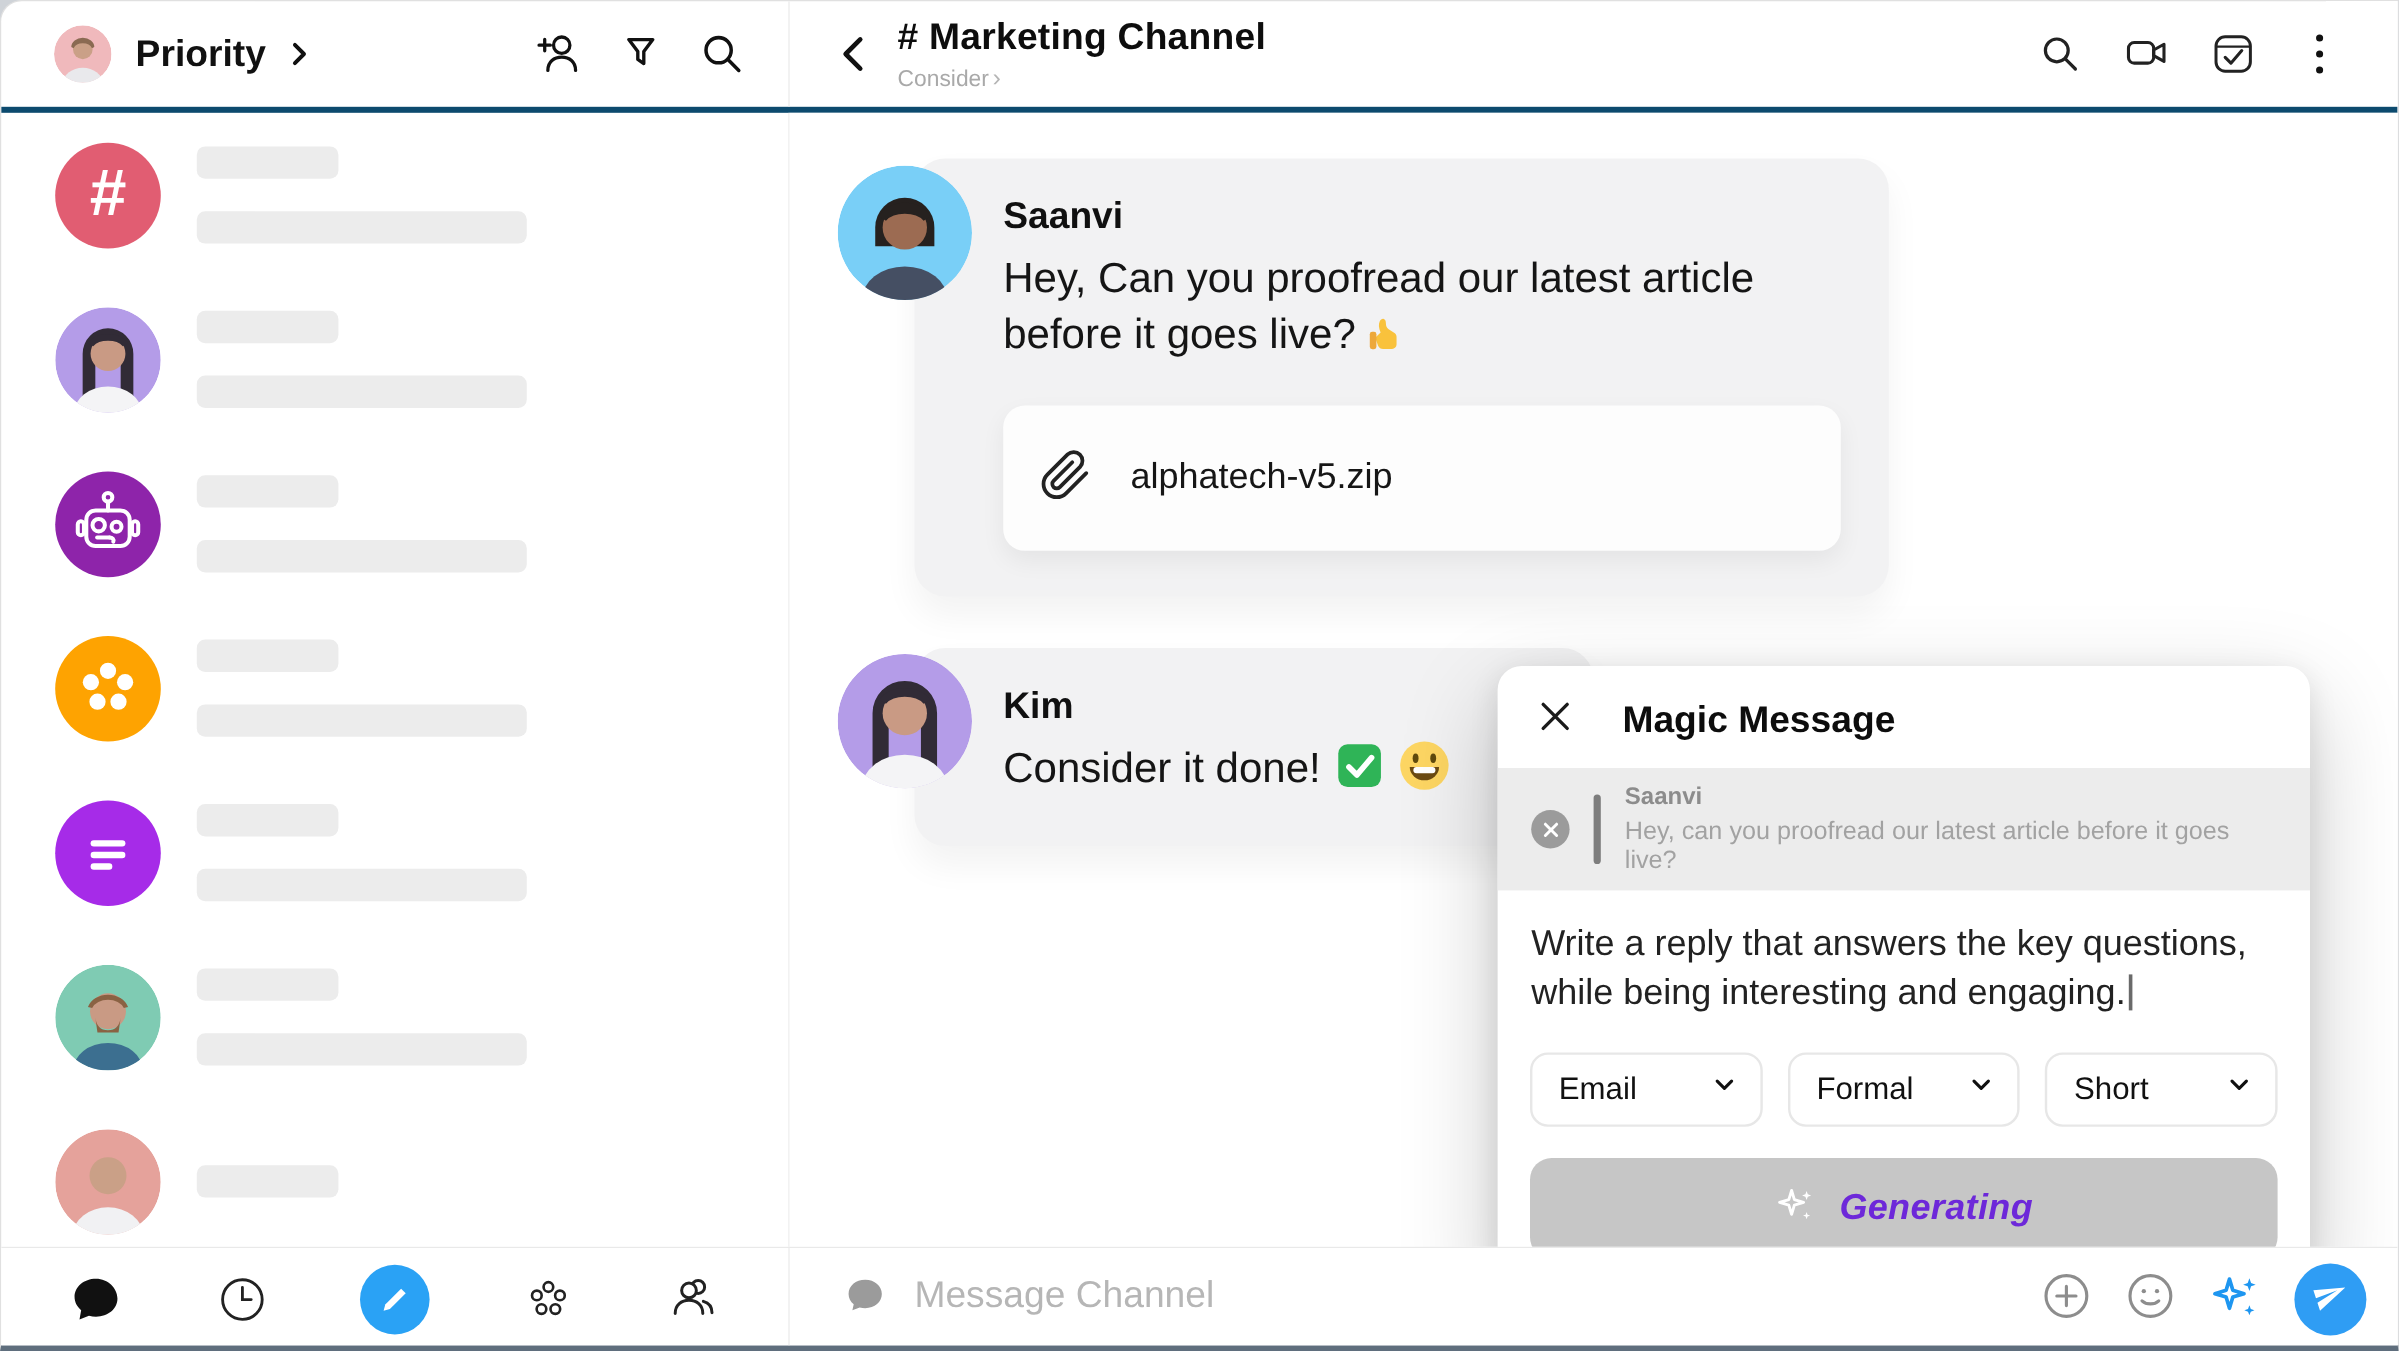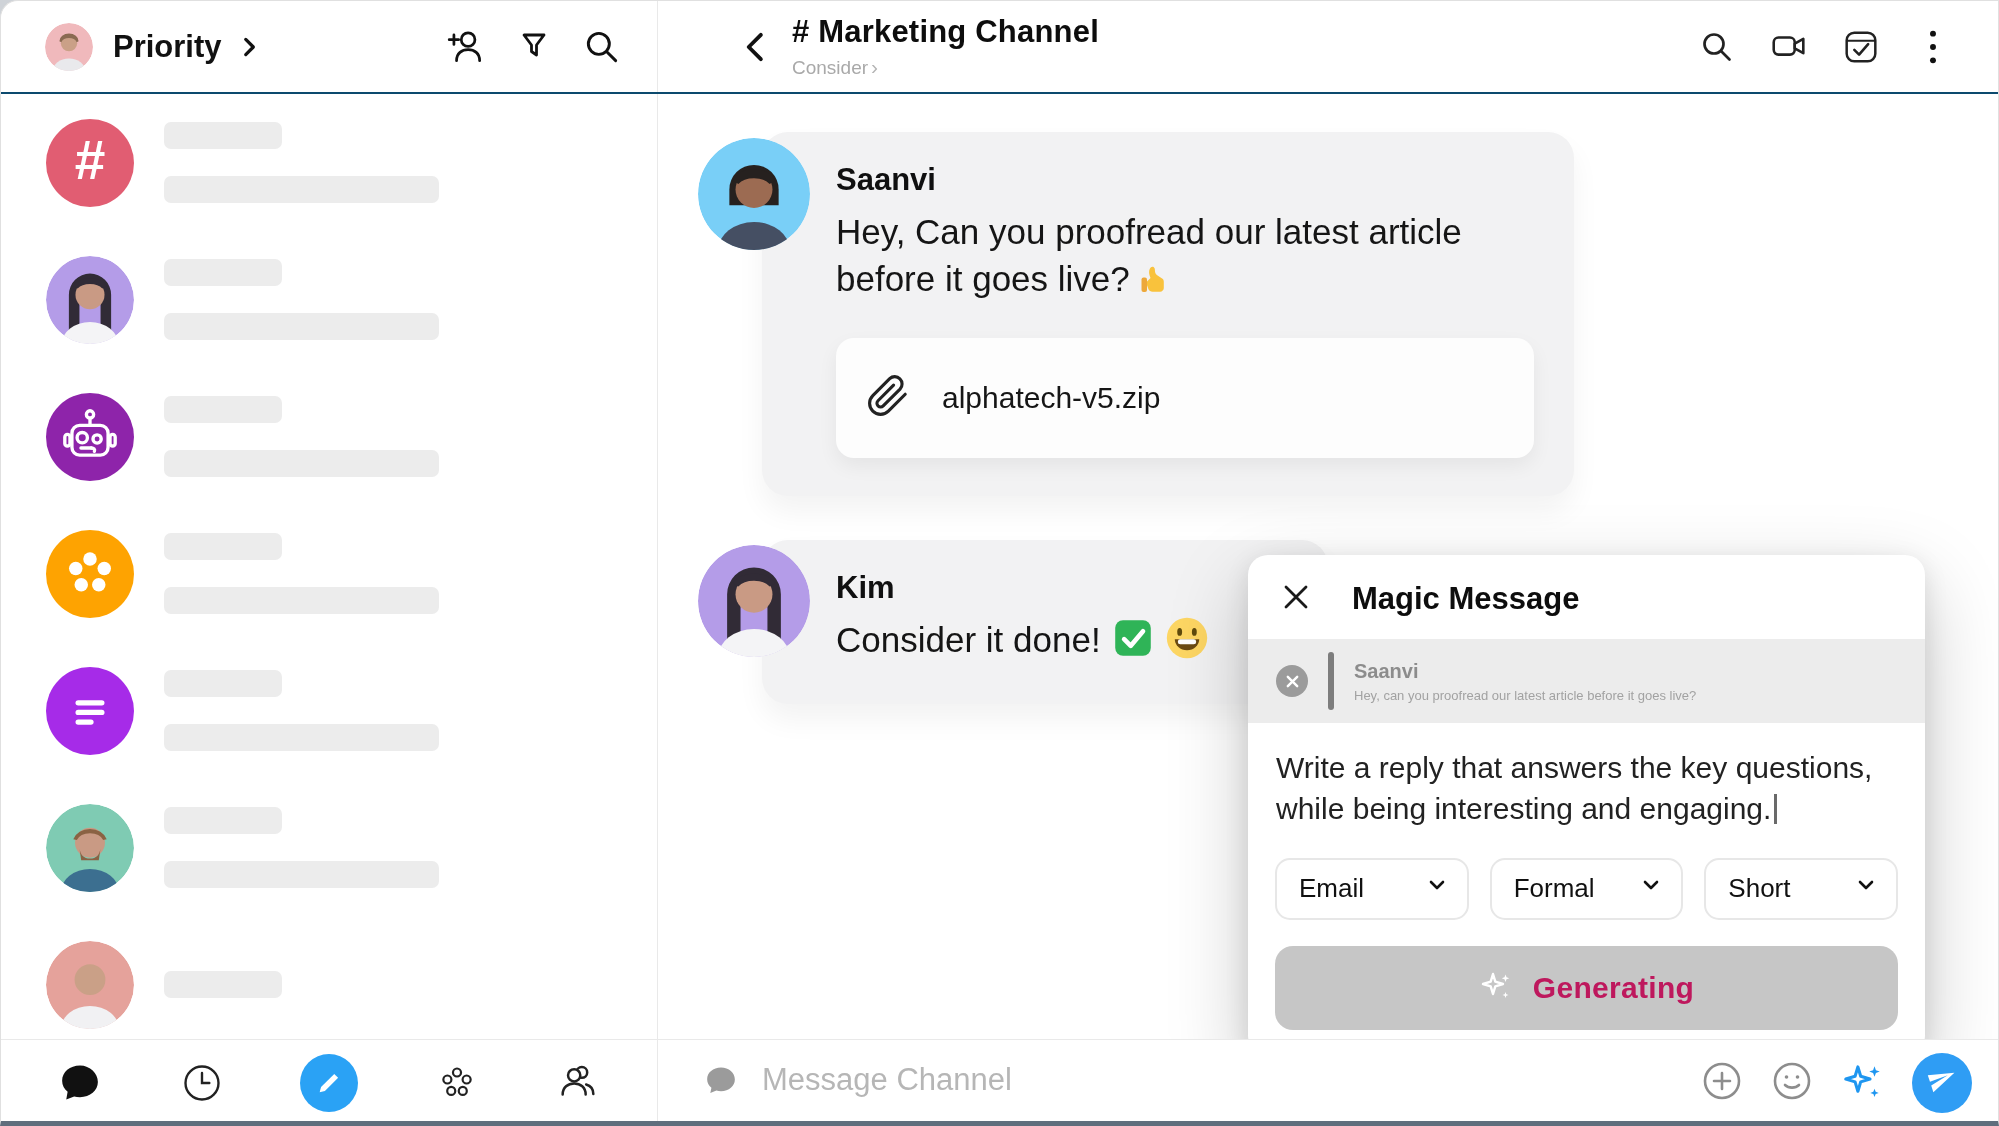--- a/index.html
+++ b/index.html
@@ -4,21 +4,21 @@
 <style>
   * { margin:0; padding:0; box-sizing:border-box; }
   html,body { background:#cfd3d8; }
   body { font-family:"Liberation Sans","DejaVu Sans",sans-serif; }
   .app{
     position:relative; width:1999px; height:1126px; background:#fff;
     border:1px solid #e0e0e0; border-bottom:5px solid #5f6e7d;
     border-top-left-radius:18px; overflow:hidden;
   }
   
-  .topbar{ height:93px; display:flex; border-bottom:2px solid #0c4a6e;gap:44px; }
+  .topbar{ height:93px; display:flex; border-bottom:5px solid #0c4a6e; }
   .topbar-left{ width:657px; flex:0 0 657px; border-right:1px solid #e9e9e9;
     display:flex; align-items:center; padding:0 34px 0 44px; }
   .ws-avatar{ width:48px; height:48px; border-radius:50%; overflow:hidden; flex:0 0 48px; }
   .ws-label{ font-size:31px; font-weight:700; color:#111; margin-left:20px; }
   .ws-chevron{ margin-left:14px; display:flex; }
   .topbar-left-icons{ margin-left:auto; display:flex; align-items:center; gap:26px; }
   .tb-icon{ width:42px; height:42px; display:flex; align-items:center; justify-content:center; cursor:pointer; }
   .topbar-main{ flex:1; display:flex; align-items:center; padding:0 36px 0 36px; }
   .back-btn{ width:36px; height:36px; display:flex; align-items:center; justify-content:center; }
   .channel-block{ margin-left:18px; }
@@ -55,30 +55,30 @@
   .panel{ position:absolute; left:590px; top:461px; width:677px; z-index:5;
     background:#fff; border-radius:20px; overflow:hidden;
     box-shadow:0 30px 80px rgba(0,0,0,.22), 0 6px 24px rgba(0,0,0,.10); }
   .panel-head{ display:flex; align-items:center; gap:40px; padding:26px 30px 22px 32px; }
   .panel-title{ font-size:31px; font-weight:700; color:#0d0d0d; }
   .panel-quote{ background:#ececec; display:flex; align-items:center; gap:20px; padding:13px 30px 13px 28px; }
   .quote-dismiss{ flex:0 0 32px; width:32px; height:32px; border-radius:50%; background:#9b9b9b;
     display:flex; align-items:center; justify-content:center; cursor:pointer; }
   .quote-bar{ width:6px; height:58px; background:#7d7d7d; border-radius:3px; flex:0 0 6px; }
   .quote-author{ font-size:20px; font-weight:700; color:#8c8c8c; margin-bottom:5px; }
-  .quote-text{ font-size:13px; color:#a2a2a2; }
+  .quote-text{ font-size:21px; color:#a2a2a2; }
   .panel-prompt{ padding:24px 34px 4px 28px; font-size:30px; color:#222; line-height:1.38; }
   .caret{ display:inline-block; width:3px; height:30px; background:#6a6a6a; margin-left:3px; vertical-align:-5px; }
   .pill-row{ display:flex; gap:21px; padding:24px 27px 0; }
   .pill{ flex:1; height:62px; border:2px solid #e7e7e7; border-radius:15px; background:#fff;
     display:flex; align-items:center; justify-content:space-between; padding:0 18px 0 22px;
     font-size:26px; color:#111; cursor:pointer; }
   .gen-btn{ margin:26px 27px 26px; height:84px; background:#c6c6c6; border-radius:18px;
     display:flex; align-items:center; justify-content:center; gap:18px; cursor:pointer; }
-  .gen-label{ color:#be185d; font-size:30px; font-weight:700; letter-spacing:.3px; }
+  .gen-label{ color:#6d28d9; font-size:30px; font-weight:700; letter-spacing:.3px;font-style:italic; }
   
   .bottombar{ height:86px; border-top:1px solid #e9e9e9; display:flex; background:#fff; position:relative; z-index:6; }
   .bottom-left{ width:657px; flex:0 0 657px; border-right:1px solid #e9e9e9;
     display:flex; align-items:center; justify-content:space-between; padding:0 56px; }
   .nav-icon{ width:46px; height:46px; display:flex; align-items:center; justify-content:center; cursor:pointer; }
   .pencil-circle{ width:58px; height:58px; border-radius:50%; background:#2aa2f5;
     display:flex; align-items:center; justify-content:center; cursor:pointer; }
   .composer{ flex:1; display:flex; align-items:center; padding-left:44px; }
   .composer-ph{ display:flex; align-items:flex-start; gap:22px; cursor:text; }
   .composer-text{ font-size:31px; color:#b6b6b6; }

